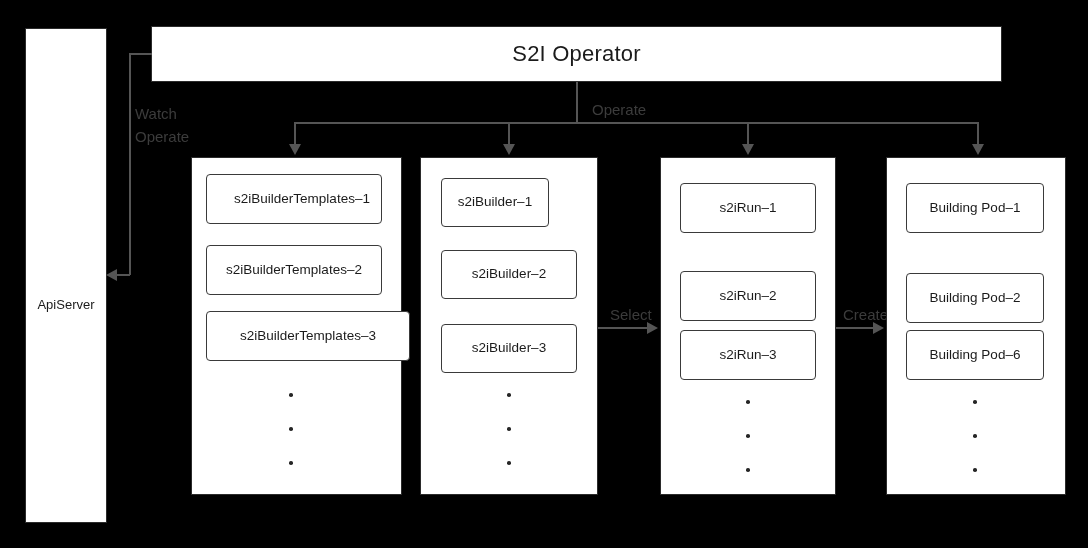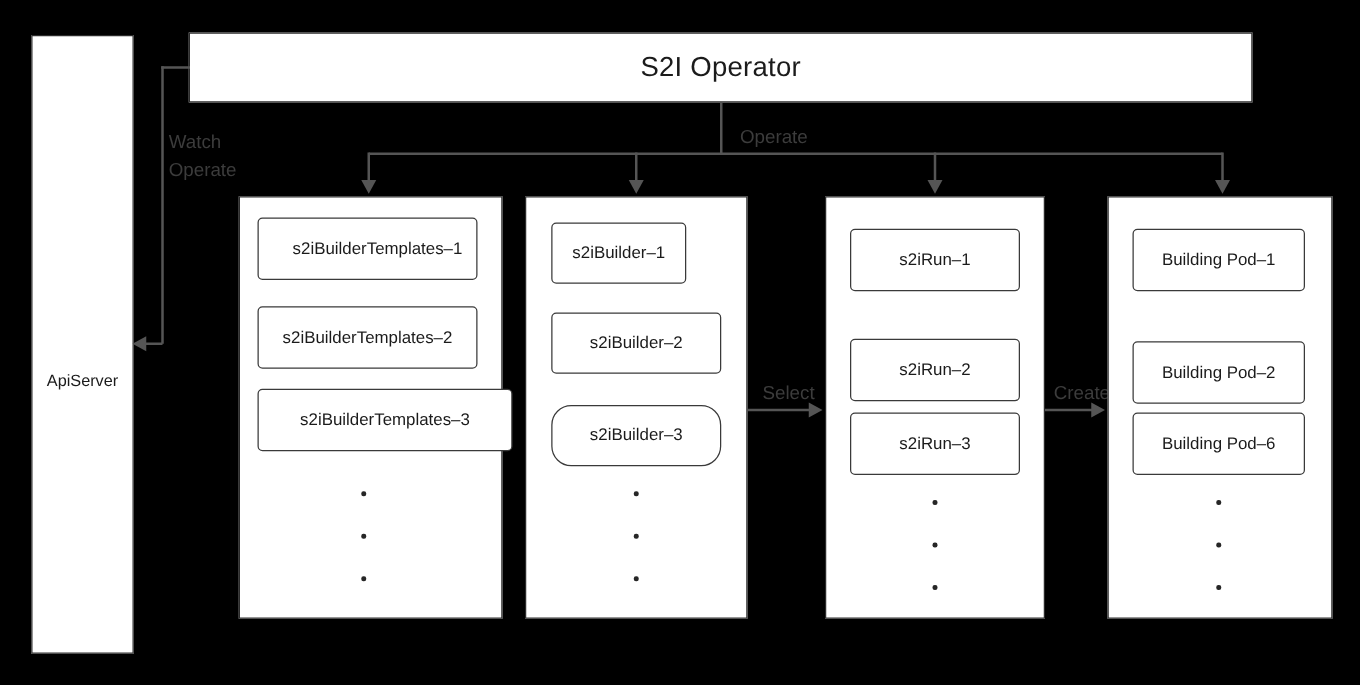--- a/index.html
+++ b/index.html
@@ -178,21 +178,21 @@
   <div class="dots" style="left:288px; top:393px; width:6px; height:72px;">
     <span></span>
     <span></span>
     <span></span>
   </div>
 
   <div class="group" style="left:420px; top:157px; width:178px; height:338px;">
   </div>
   <div class="item" style="left:441px; top:178px; width:108px; height:49px;">s2iBuilder–1</div>
   <div class="item" style="left:441px; top:250px; width:136px; height:49px;">s2iBuilder–2</div>
-  <div class="item" style="left:441px; top:324px; width:136px; height:49px;border-radius:16px;">s2iBuilder–3</div>
+  <div class="item" style="left:441px; top:324px; width:136px; height:49px;">s2iBuilder–3</div>
   <div class="dots" style="left:506px; top:393px; width:6px; height:72px;">
     <span></span>
     <span></span>
     <span></span>
   </div>
 
   <div class="hline" style="left:598px; top:327px; width:51px;"></div>
   <div class="arrow-right" style="left:647px; top:322px;"></div>
   <div class="edge-label" style="left:610px; top:303px;">Select</div>
 

